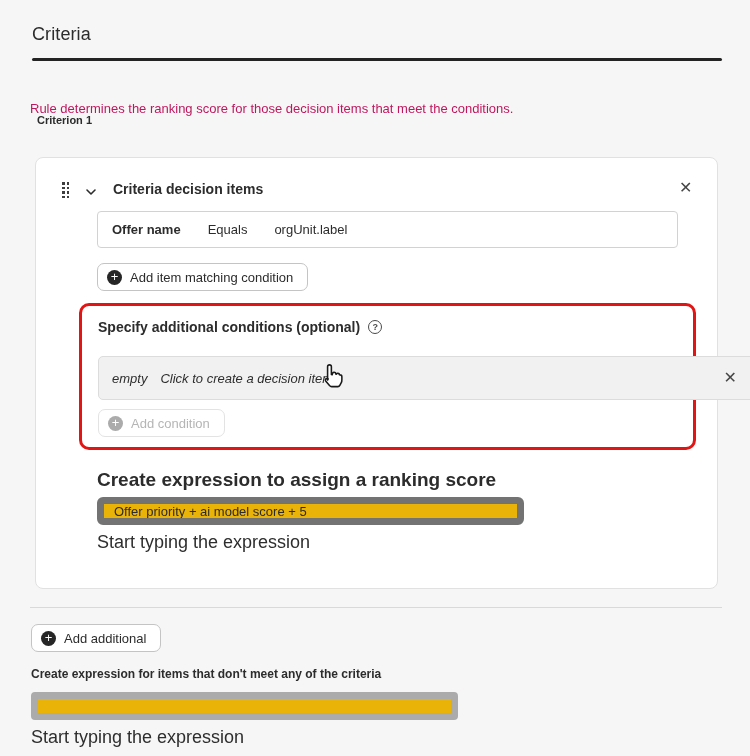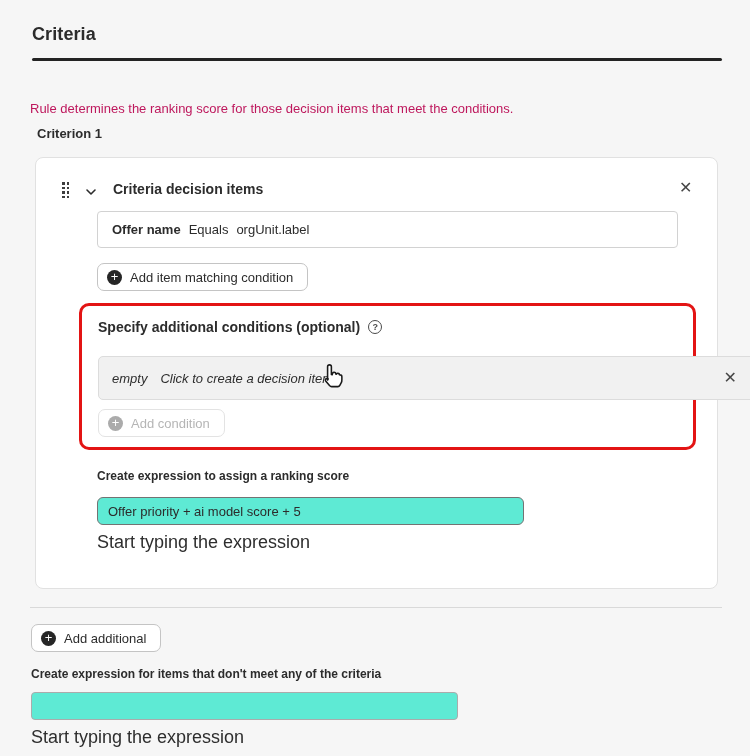--- a/index.html
+++ b/index.html
@@ -5,24 +5,24 @@
   html,body{margin:0;padding:0;}
   body{
     width:750px;height:756px;position:relative;
     background:#f6f6f6;color:#2c2c2c;
     font-family:"Liberation Sans", sans-serif;
     overflow:hidden;
   }
   .abs{position:absolute;}
 
   
-  .page-title{left:32px;top:12px;font-size:18px;font-weight:700;letter-spacing:.1px;}
+  .page-title{left:32px;top:12px;font-size:18px;font-weight:400;letter-spacing:.1px;}
   .thick-rule{left:32px;top:58px;width:690px;height:3px;background:#232323;border-radius:2px;}
   .page-desc{left:30px;top:88px;font-size:13px;color:#be185d;}
-  .criterion-label{left:37px;top:126px;font-size:13px;font-weight:700;}
+  .criterion-label{left:37px;top:114px;font-size:11px;font-weight:700;}
 
   
   .card{
     left:35px;top:157px;width:683px;height:432px;
     background:#ffffff;border:1px solid #e1e1e1;border-radius:8px;
     box-sizing:border-box;
   }
   .drag-handle{
     left:26px;top:24px;
     display:grid;grid-template-columns:repeat(2,3px);grid-auto-rows:3px;gap:1.5px;
@@ -33,21 +33,21 @@
   .card-title{left:77px;top:23px;font-size:14px;font-weight:700;}
   .close-x{
     font-size:16px;color:#464646;cursor:pointer;line-height:1;
     background:none;border:none;padding:0;font-family:inherit;
   }
   .card-close{left:643px;top:22px;}
 
   .condition-row{
     left:61px;top:53px;width:581px;height:37px;box-sizing:border-box;
     background:#fff;border:1px solid #d2d2d2;border-radius:4px;
-    display:flex;align-items:center;gap:8px;padding-left:14px;
+    display:flex;align-items:center;gap:27px;padding-left:14px;
     font-size:13px;cursor:pointer;
   }
   .condition-row .fld{font-weight:700;}
 
   .btn{
     display:inline-flex;align-items:center;gap:8px;
     height:28px;box-sizing:border-box;padding:0 14px 0 9px;
     background:#fff;border:1px solid #c4c4c4;border-radius:7px;
     font-family:inherit;font-size:13px;color:#2c2c2c;cursor:pointer;
   }
@@ -73,24 +73,24 @@
     left:16px;top:50px;width:658px;height:44px;box-sizing:border-box;
     background:#f1f1f1;border:1px solid #dcdcdc;border-radius:5px;
     display:flex;align-items:center;gap:13px;padding-left:13px;
     font-size:13px;font-style:italic;color:#2e2e2e;cursor:pointer;
   }
   .empty-row .row-close{position:absolute;right:18px;top:13px;}
   .add-cond-btn{left:16px;top:103px;color:#b5b5b5;border-color:#e3e3e3;cursor:default;}
   .add-cond-btn .plus-circle{background:#ababab;}
 
   
-  .expr-heading{left:61px;top:311px;font-size:12px;font-weight:700;}
+  .expr-heading{left:61px;top:311px;font-size:19px;font-weight:700;}
   .text-input{
-    box-sizing:border-box;height:28px;background:#5eead4;
-    border:1px solid #737373;border-radius:6px;padding:0 10px;
+    box-sizing:border-box;height:28px;background:#eab308;
+    border:7px solid #737373;border-radius:6px;padding:0 10px;
     font-family:inherit;font-size:13px;color:#2c2c2c;
   }
   .expr-input{left:61px;top:339px;width:427px;}
   .helper{font-size:18px;color:#2e2e2e;}
   .expr-helper{left:61px;top:374px;}
 
   
   .thin-divider{left:30px;top:607px;width:692px;height:1px;background:#d9d9d9;}
   .add-criterion-btn{left:31px;top:624px;}
   .fallback-heading{left:31px;top:667px;font-size:12px;font-weight:700;}

